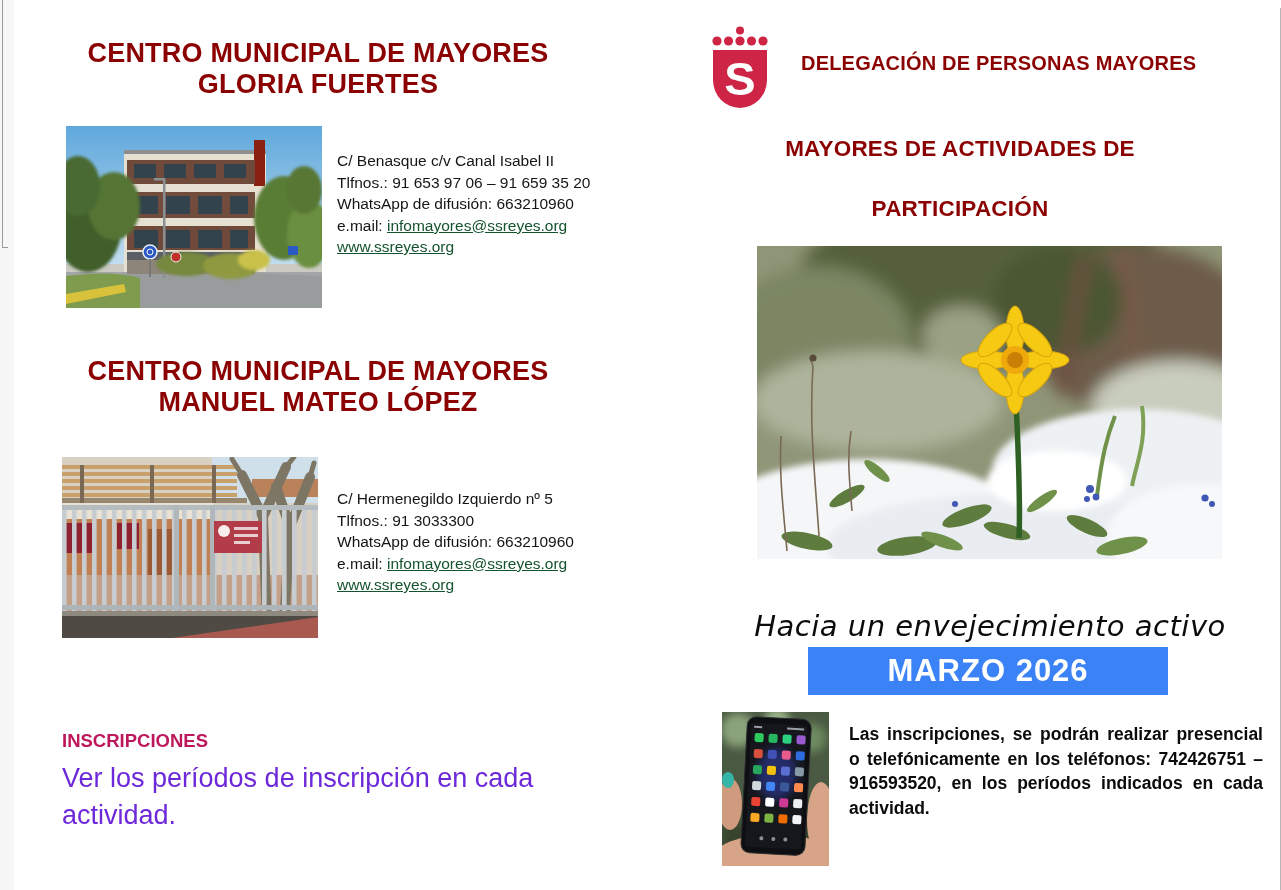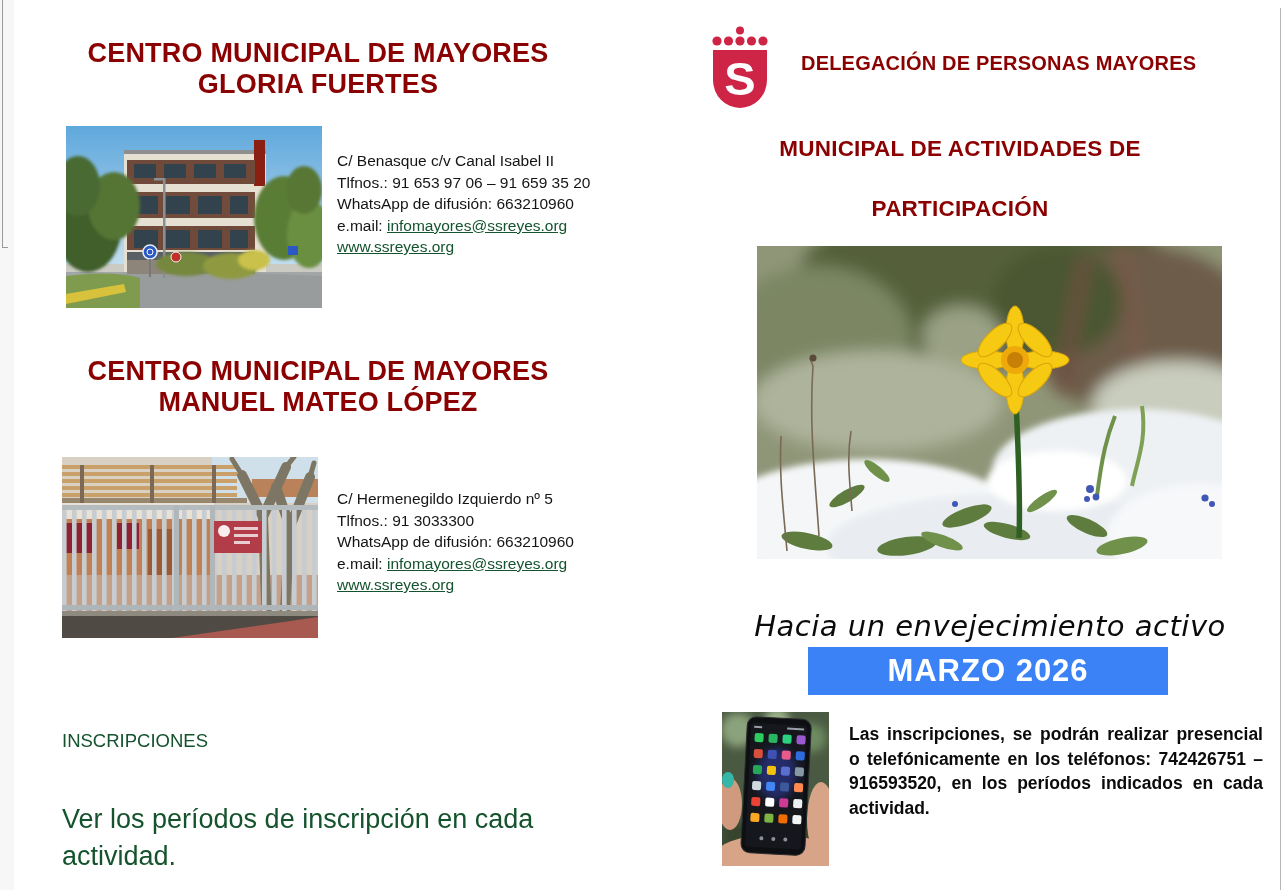--- a/index.html
+++ b/index.html
@@ -24,22 +24,22 @@
   .photo svg{display:block;}
   .photo1{left:66px;top:126px;width:256px;height:182px;}
   .photo2{left:62px;top:457px;width:256px;height:181px;}
   .photo3{left:757px;top:246px;width:465px;height:313px;}
   .photo4{left:722px;top:712px;width:107px;height:154px;}
 
   .contact{position:absolute;left:337px;font-size:15.5px;line-height:21.5px;color:#151515;}
   .c1{top:150px;} .c2{top:488px;}
   .contact a{color:#14532d;text-decoration:underline;cursor:pointer;}
 
-  .inscr-head{position:absolute;left:62px;top:730px;font-size:18.5px;font-weight:normal;color:#14532d;}
-  .inscr-text{position:absolute;left:62px;top:760px;width:530px;font-size:27px;line-height:37px;color:#14532d;margin-top:41px;}
+  .inscr-head{position:absolute;left:62px;top:730px;font-size:18.5px;font-weight:bold;color:#be185d;}
+  .inscr-text{position:absolute;left:62px;top:760px;width:530px;font-size:27px;line-height:37px;color:#6d28d9;}
 
   .logo{position:absolute;left:710px;top:26px;width:60px;height:92px;}
   .org-name{position:absolute;left:801px;top:52px;width:410px;font-size:20px;font-weight:bold;
     color:#8B0000;letter-spacing:.2px;}
   .program-title{position:absolute;left:700px;top:134px;width:520px;text-align:center;
     font-size:22.5px;line-height:30px;font-weight:bold;color:#8B0000;letter-spacing:.2px;}
 
   .slogan{position:absolute;left:700px;top:609px;width:580px;text-align:center;
     font-size:29px;font-style:italic;color:#0b0b0b;
     font-family:"DejaVu Sans", cursive;letter-spacing:.5px;}
@@ -228,21 +228,21 @@
       <circle cx="53" cy="15" r="4.6"></circle>
       <path d="M3,24 h54 v30 a27,28 0 0 1 -54,0 z"></path>
     </g>
     <text x="30" y="69" text-anchor="middle" font-family="Liberation Sans, sans-serif" font-size="47" font-weight="bold" fill="#ffffff">S</text>
   </svg>
 </div>
 
 <div class="org-name">DELEGACIÓN DE PERSONAS MAYORES</div>
 
 <h1 class="program-title">
-  <span>MUNICIPAL DE ACTIVIDADES DE</span><br>
+  <span>MAYORES DE ACTIVIDADES DE</span><br>
   <br>
   <span>PARTICIPACIÓN</span>
 </h1>
 
 <div class="photo photo3">
   <svg width="465" height="313" viewBox="0 0 465 313">
     <defs>
       <filter id="fb" x="-30%" y="-30%" width="160%" height="160%">
           <feGaussianBlur stdDeviation="8"></feGaussianBlur>
         </filter>

